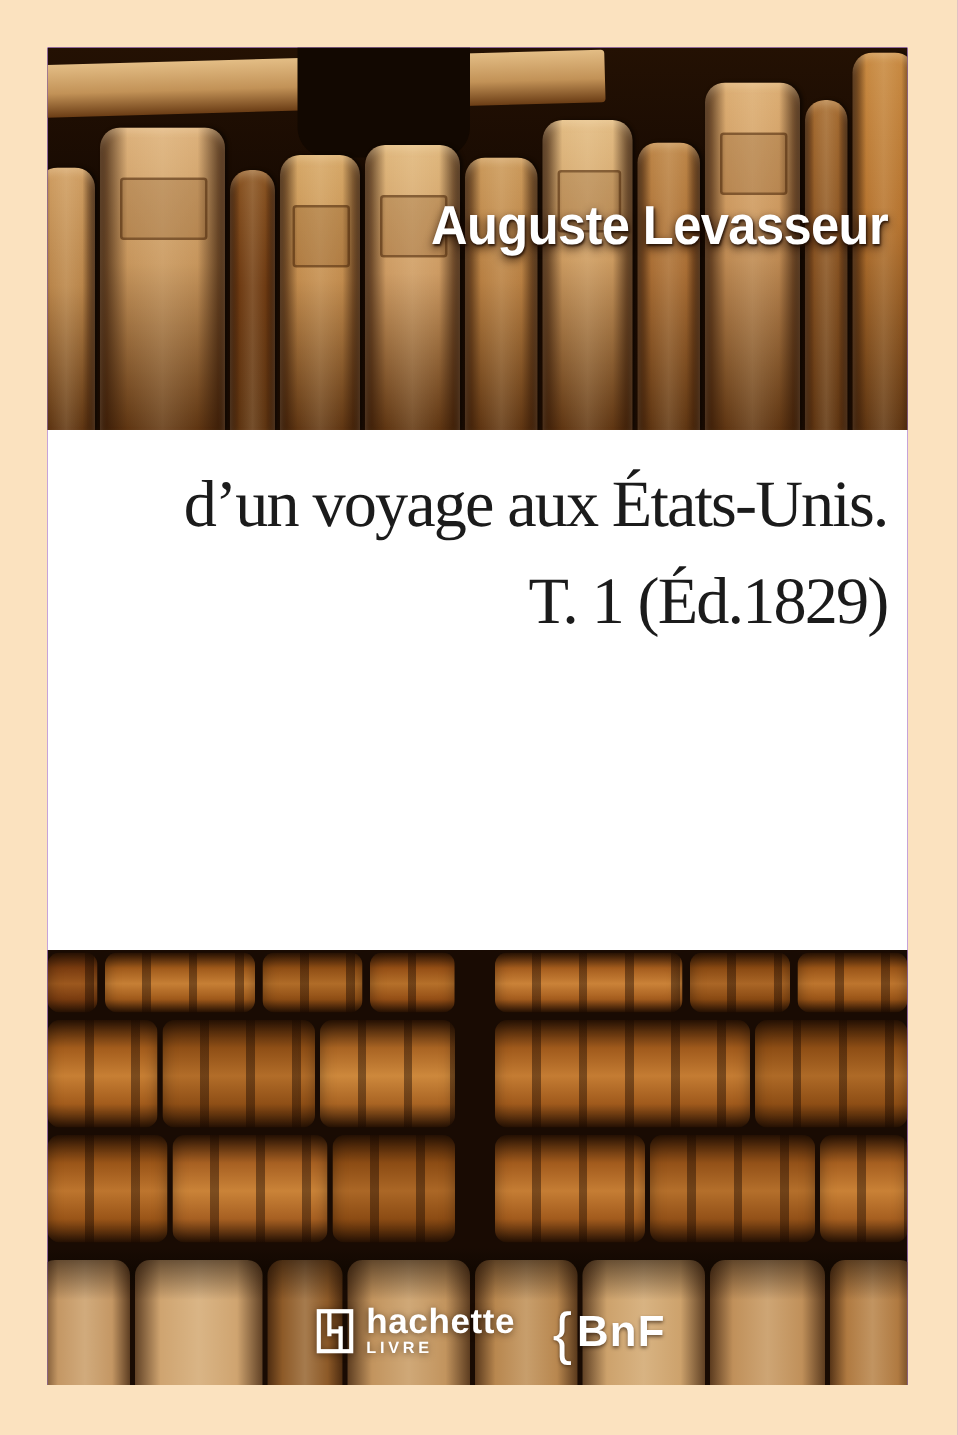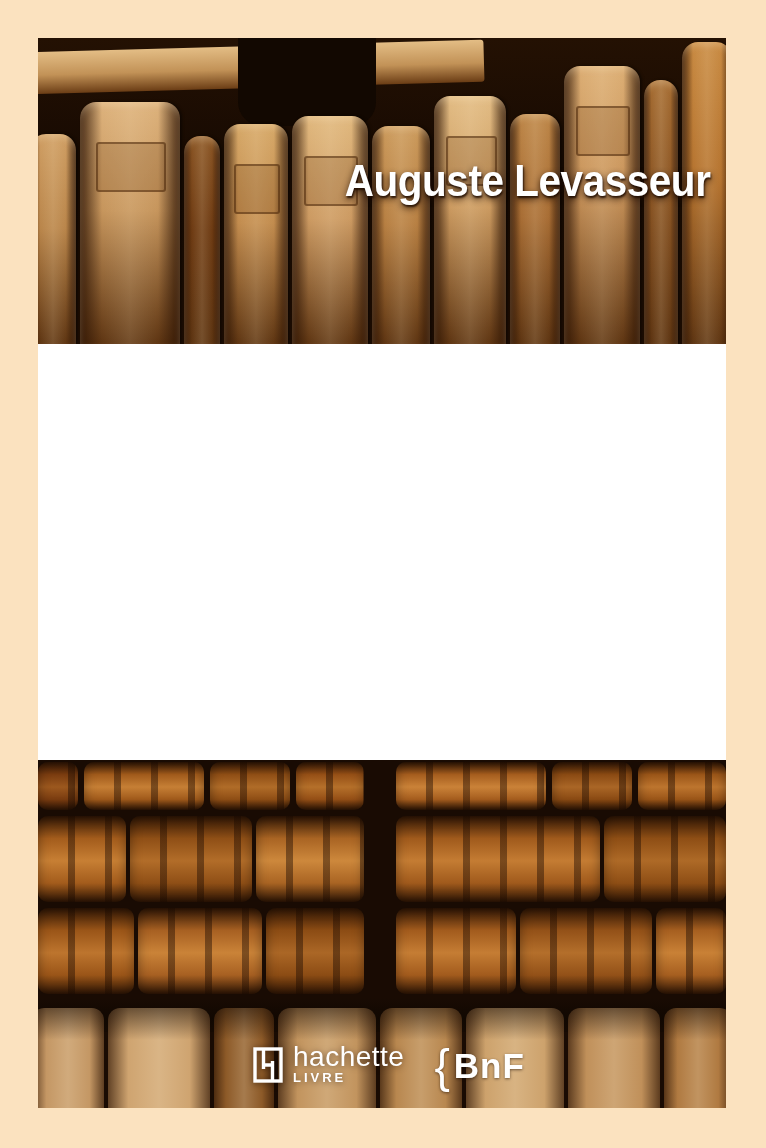--- a/index.html
+++ b/index.html
@@ -58,21 +58,21 @@
       linear-gradient(90deg,rgba(50,24,6,.7),rgba(50,24,6,0) 20%,rgba(255,240,210,.22) 50%,rgba(50,24,6,0) 80%,rgba(50,24,6,.7)),
       var(--c1);}
   .shade{position:absolute;left:0;top:238px;width:688px;height:34px;
     background:linear-gradient(180deg,rgba(15,7,1,0),rgba(15,7,1,.85) 60%,rgba(15,7,1,.4));}
   
   .logo-bar{position:absolute;left:215px;top:1005px;display:flex;align-items:flex-start;}
   .hl{display:flex;align-items:flex-start;gap:10px;
     filter:drop-shadow(0 1px 3px rgba(20,8,0,.55));}
   .hl-mark{margin-top:4px;}
   .hl-text{display:flex;flex-direction:column;color:#fff;}
-  .hl-name{font-size:28px;line-height:27px;font-weight:400;letter-spacing:.5px;}
+  .hl-name{font-size:28px;line-height:27px;font-weight:700;letter-spacing:.5px;}
   .hl-sub{font-size:13px;line-height:14px;letter-spacing:3px;font-weight:700;margin-top:1px;}
   .bnf{display:flex;align-items:center;margin-left:30px;margin-top:4px;color:#fff;
     text-shadow:0 1px 3px rgba(20,8,0,.55);}
   .bnf-brace{font-size:46px;line-height:38px;font-weight:300;margin-right:4px;}
   .bnf-name{font-size:35px;line-height:38px;font-weight:700;letter-spacing:1px;}
 </style>
 </head>
 <body>
 
 <div class="cover">
@@ -102,20 +102,22 @@
             <div class="splabel"></div>
           </div>
           <div class="spine" style="left: 606px; width: 34px; height: 264px; --c1: #8a5524; --c2: #a56c32;"></div>
           <div class="spine" style="left: 644px; width: 50px; height: 302px; --c1: #b5732f; --c2: #c88a42;"></div>
         </div>
     </div>
 
     <div class="author">Auguste Levasseur</div>
 
     <div class="band">
+      <div class="title-line">d’un voyage aux États-Unis.</div>
+      <div class="title-line">T. 1 (Éd.1829)</div>
     </div>
 
     <div class="shelf-bottom">
       <div id="flat-books">
           <div class="flatbook" style="left: 0px; top: 2px; width: 40px; height: 48px; --c1: #7a3c10; --c2: #9c581e;"></div>
           <div class="flatbook" style="left: 46px; top: 2px; width: 120px; height: 48px; --c1: #a05a1b; --c2: #c67f35;"></div>
           <div class="flatbook" style="left: 172px; top: 2px; width: 80px; height: 48px; --c1: #8f4e15; --c2: #b06c28;"></div>
           <div class="flatbook" style="left: 258px; top: 2px; width: 68px; height: 48px; --c1: #954f16; --c2: #b5702a;"></div>
           <div class="flatbook" style="left: 358px; top: 2px; width: 150px; height: 48px; --c1: #a55d1e; --c2: #ca8238;"></div>
           <div class="flatbook" style="left: 514px; top: 2px; width: 80px; height: 48px; --c1: #8a4a13; --c2: #aa6626;"></div>

